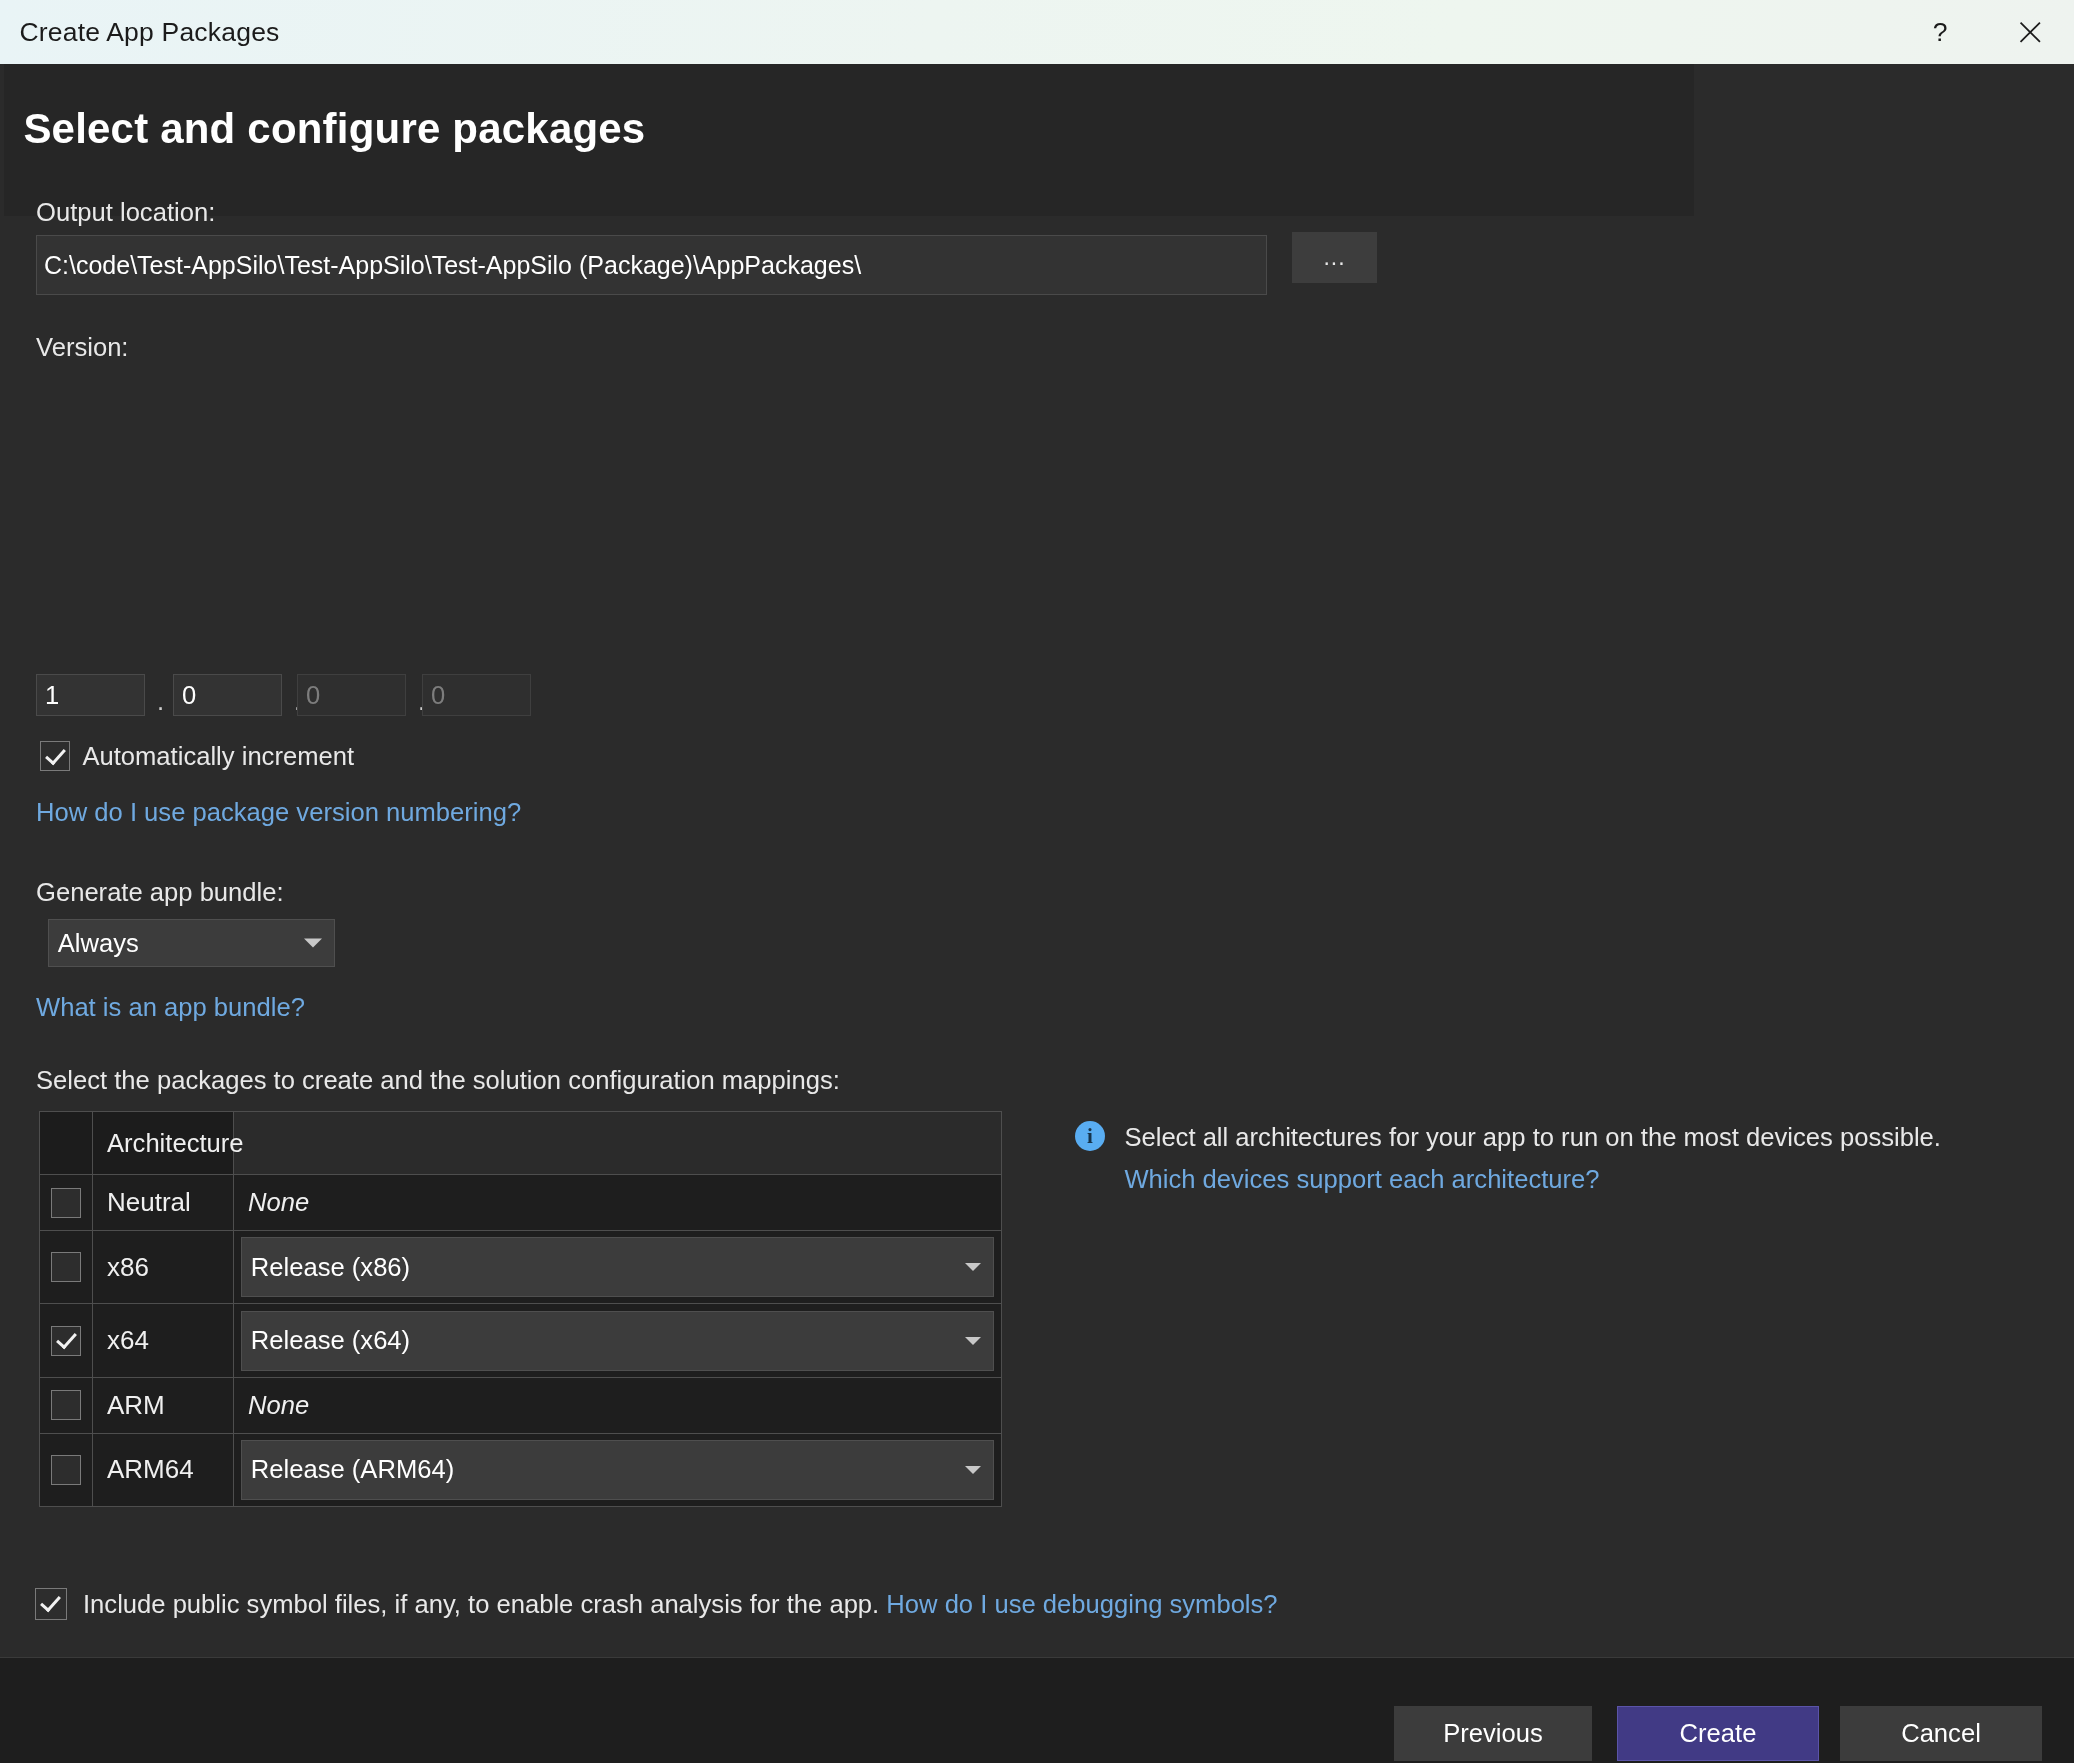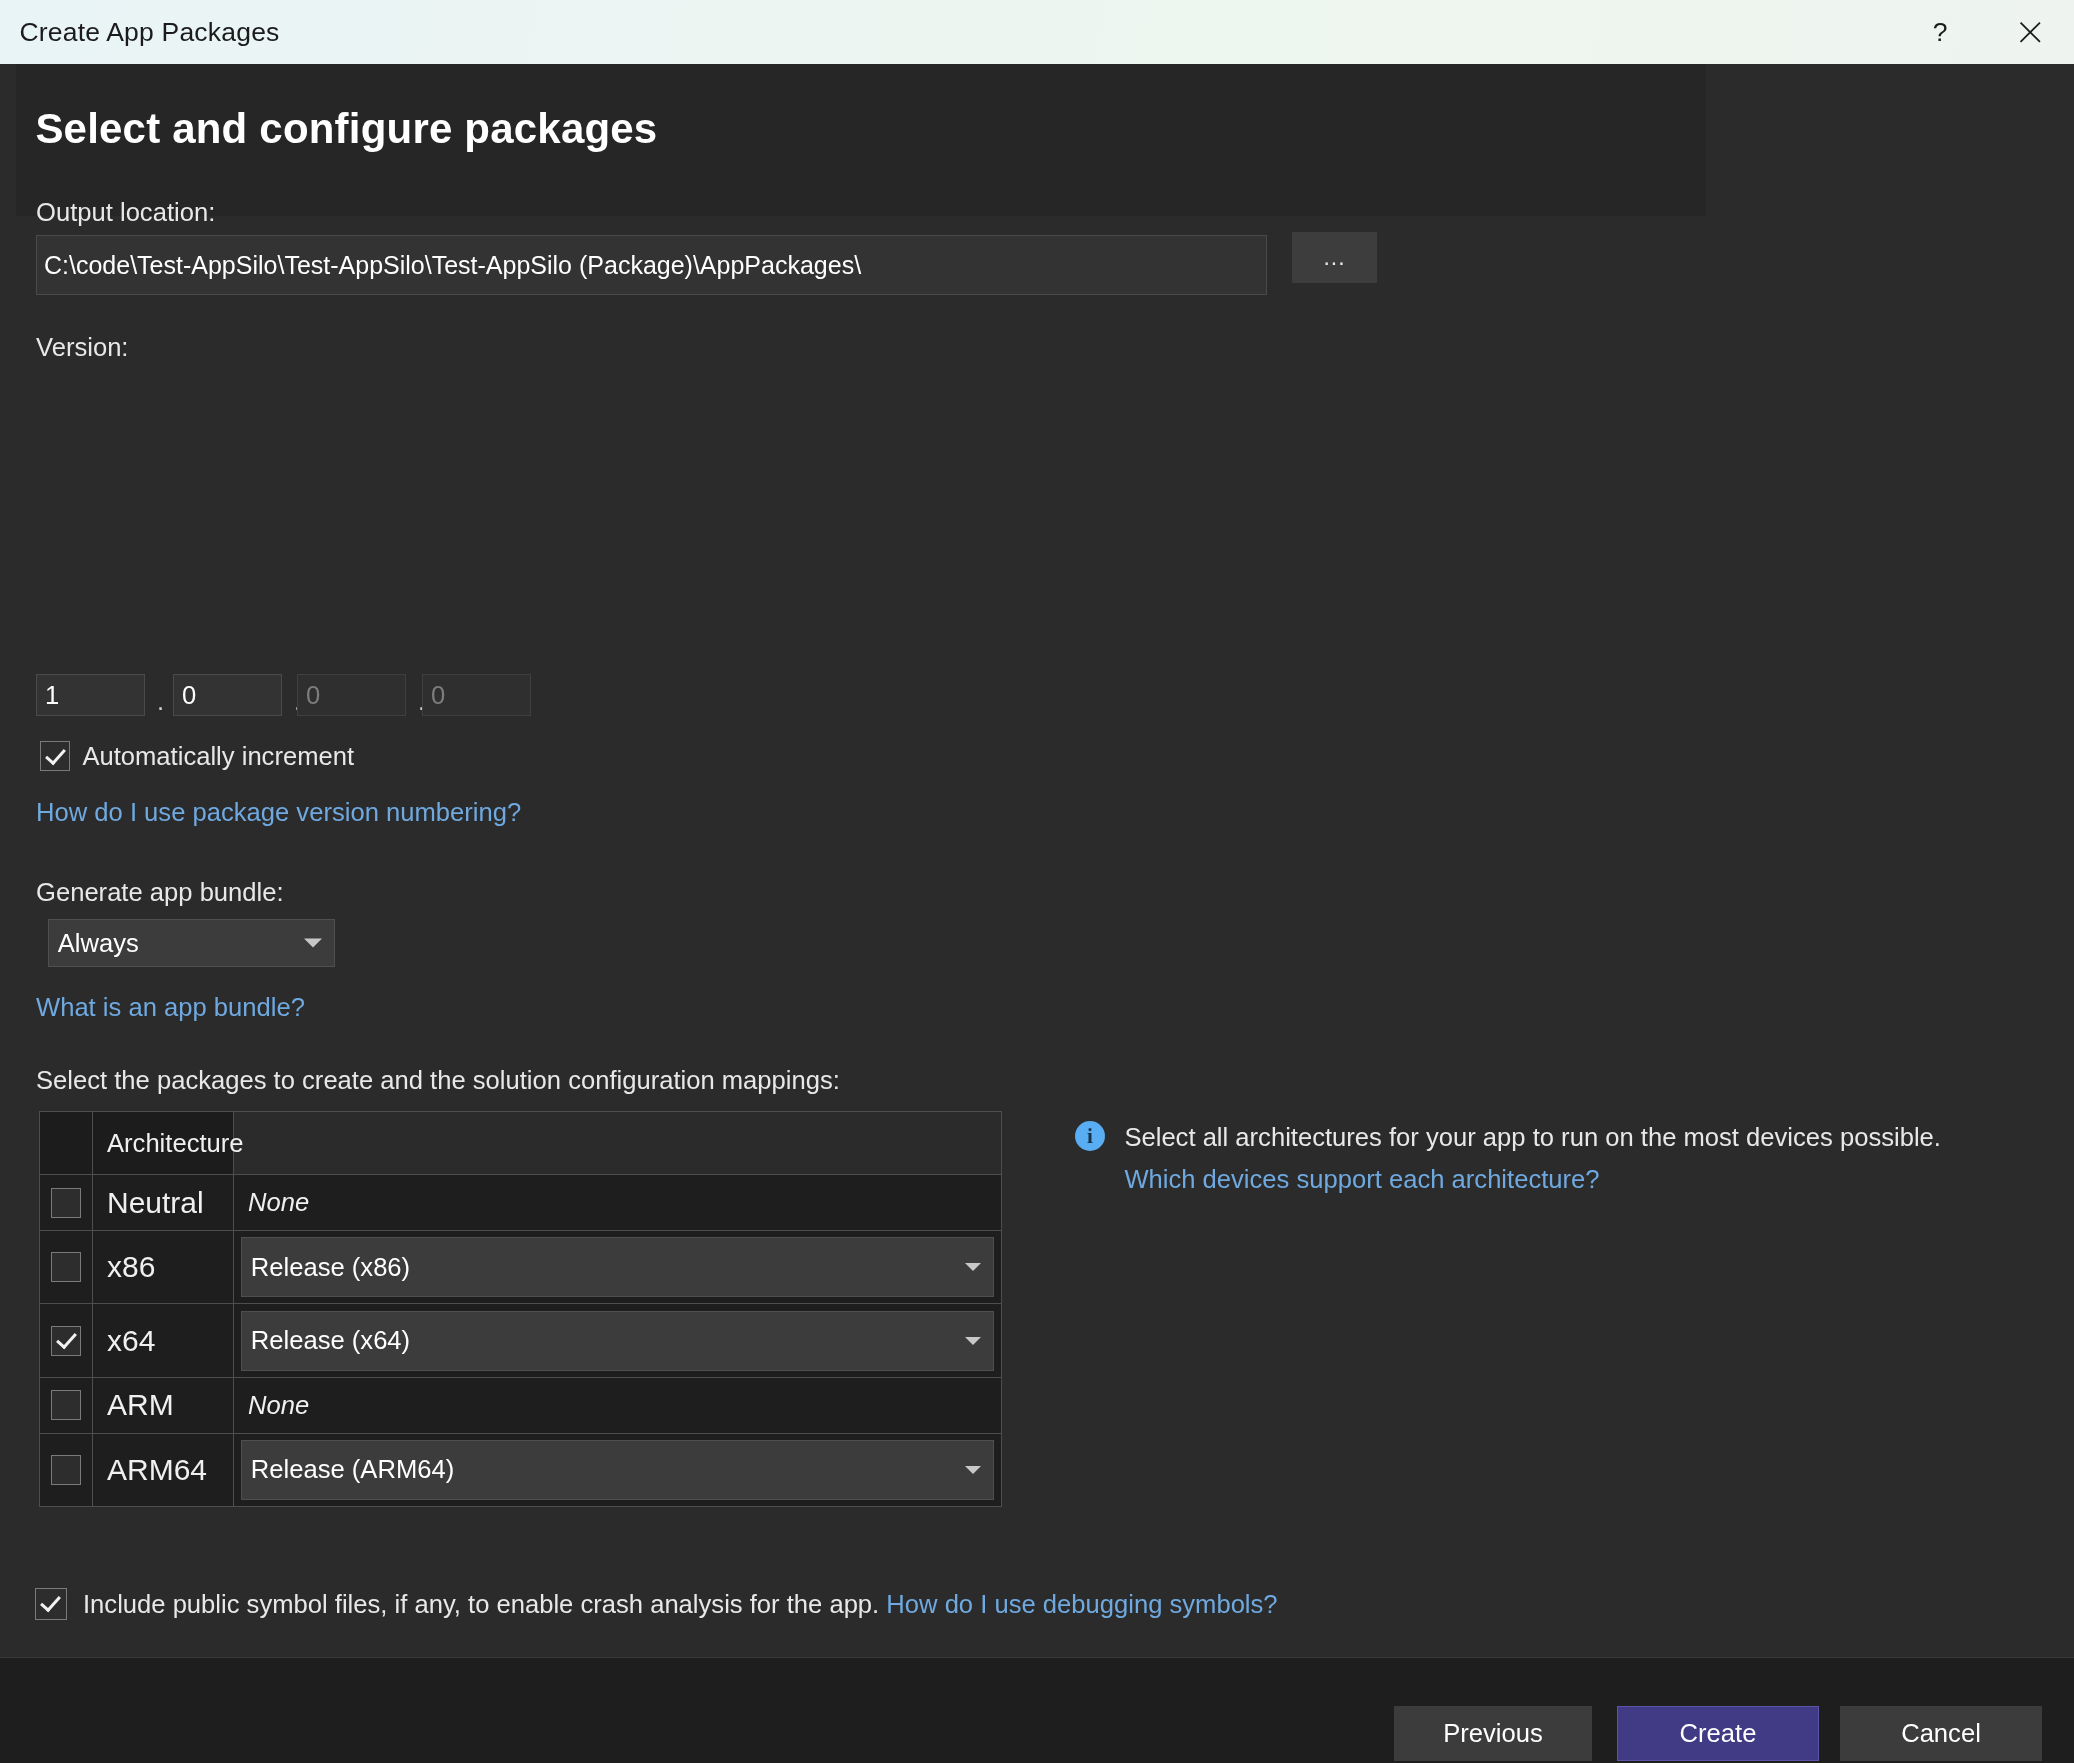--- a/index.html
+++ b/index.html
@@ -47,21 +47,21 @@
     justify-content: center;
     color: #1b1b1b;
     cursor: default;
   }
   .tb-help { font-size: 26.5px; }
   .tb-close svg { display: block; }
 
   
   .headerband {
     position: absolute;
-    left: 16px; top: 64px;
+    left: 4px; top: 64px;
     width: 1690px;
     height: 152px;
     background: #262626;
   }
   .page-title {
     position: absolute;
     left: 19.4px;
     top: 41px;
     font-size: 42px;
     font-weight: bold;
@@ -237,21 +237,21 @@
   }
   .tcell-arch {
     width: 141px;
     flex: 0 0 141px;
     border-right: 0.9px solid #4e4e4e;
     box-sizing: border-box;
     background: #1e1e1e;
     display: flex;
     align-items: center;
     padding-left: 14px;
-    font-size: 30px;
+    font-size: 26px;
     color: #f0f0f0;
   }
   .tcell-cfg {
     flex: 1 1 auto;
     background: #1e1e1e;
     display: flex;
     align-items: center;
     padding: 6.2px 7px 6.2px 7px;
     box-sizing: border-box;
     position: relative;

